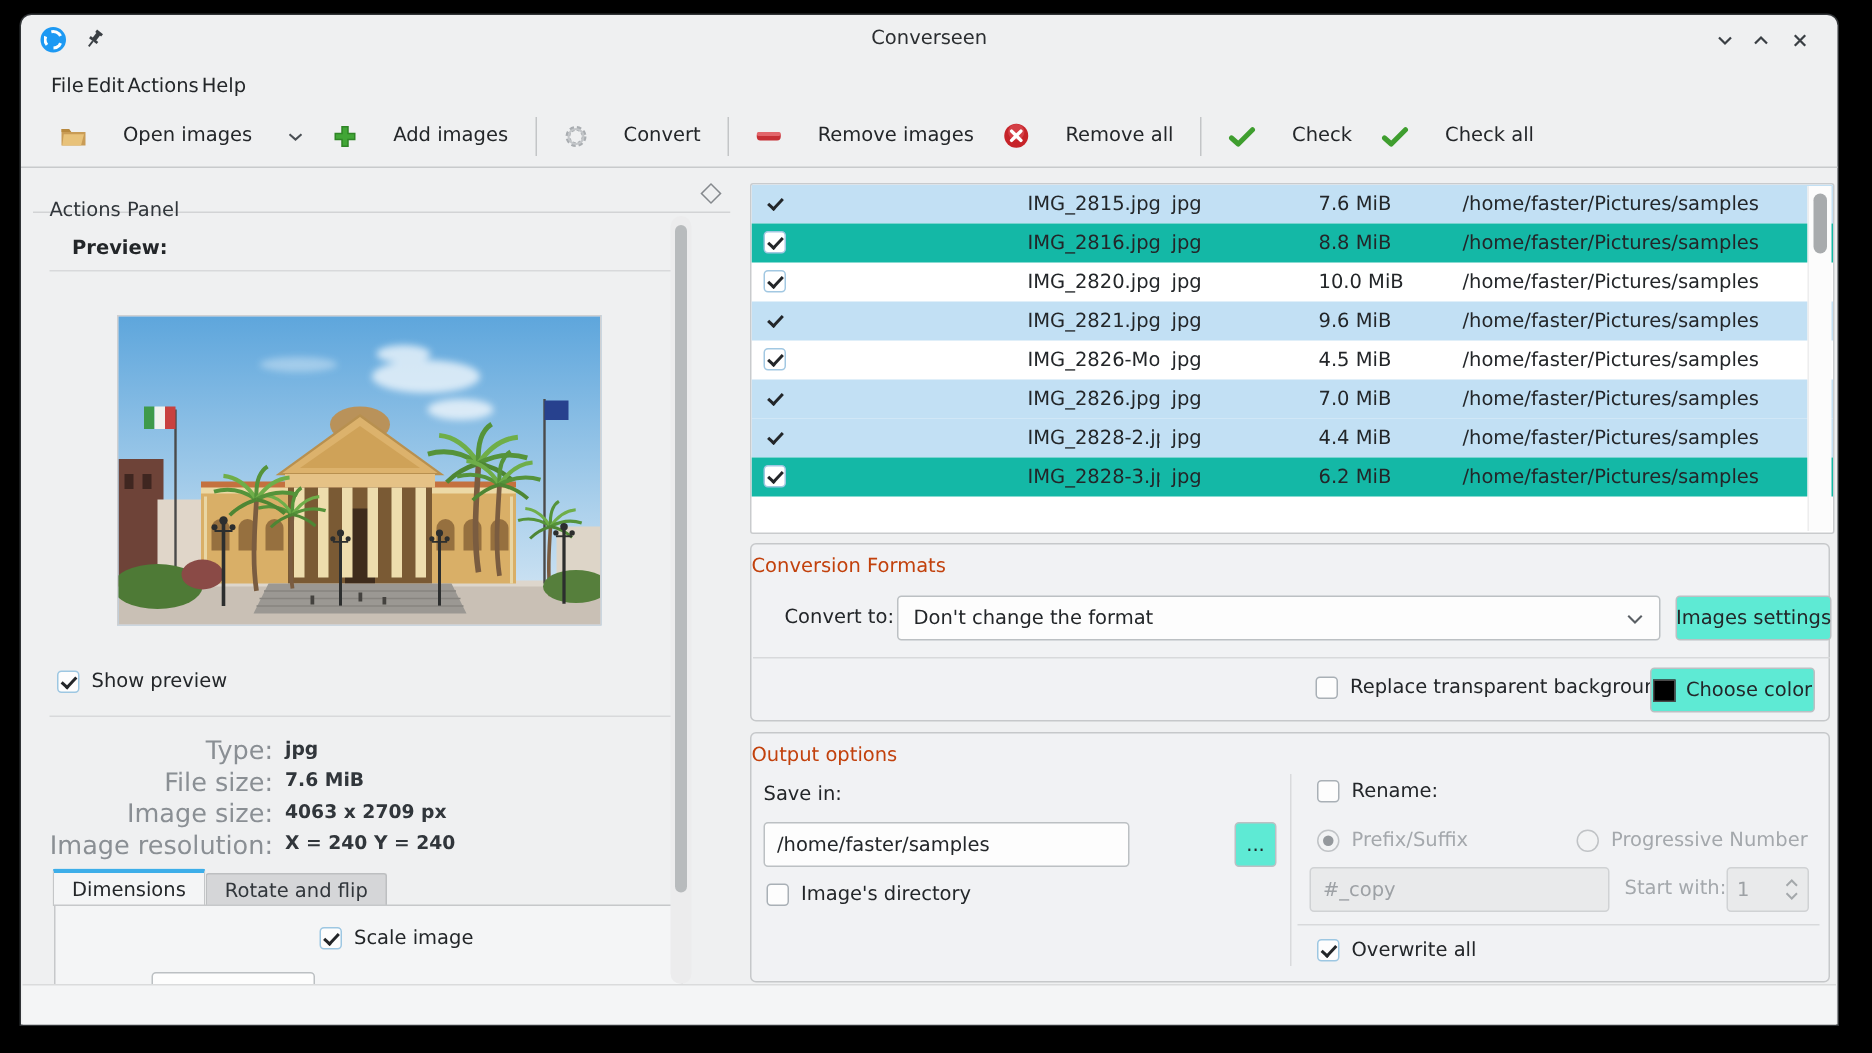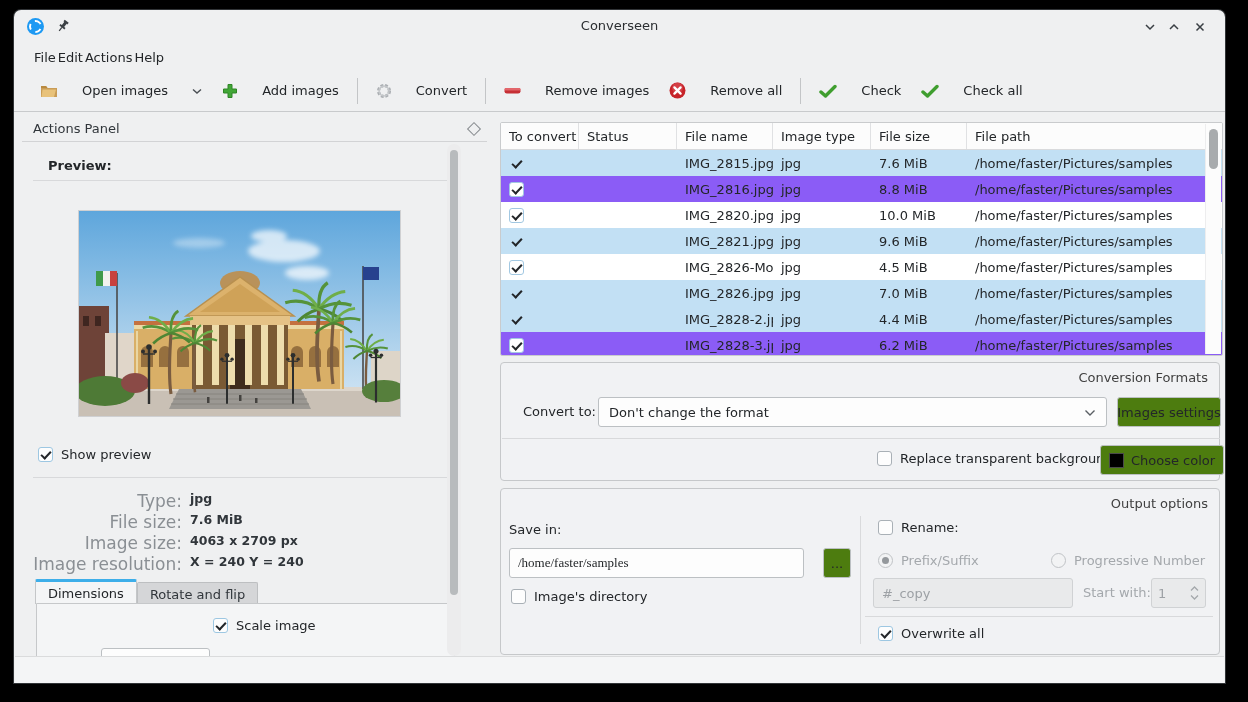--- a/index.html
+++ b/index.html
@@ -29,21 +29,21 @@
   .menu-item{padding:2px 1px}
   
   .toolbar{position:absolute;left:0;top:60px;right:0;height:42px;display:flex;align-items:center;
     padding-left:16px;border-bottom:1px solid #c8cacc;box-sizing:border-box}
   .tb-btn{display:flex;align-items:center;gap:24px;padding:6px 10px;border-radius:3px;white-space:nowrap}
   .tb-sep{width:1px;height:26px;background:#c3c5c7;margin:0 8px}
   .icon{display:inline-flex;align-items:center;justify-content:center}
   
   .actions-panel{position:absolute;left:8px;top:107px;width:465px;height:539px;overflow:hidden}
   .dock-header{position:absolute;left:0;top:0;right:0;height:24px;border-bottom:1px solid #d2d3d5}
-  .dock-title{position:absolute;left:11px;top:4px;color:#31363b}
+  .dock-title{position:absolute;left:11px;top:16px;color:#31363b}
   .float-icon{position:absolute;right:8px;top:7px;width:8px;height:8px;border:1px solid #85898d;transform:rotate(45deg)}
   .hr{position:absolute;height:1px;background:#d8d9db}
   .preview-label{position:absolute;left:26px;top:41px;font-weight:bold}
   .preview-img{position:absolute;left:56px;top:93px;width:321px;height:205px;border:1px solid #cfd0d2;background:#9ec7e8}
   .preview-img svg{display:block}
   .cbrow{position:absolute;display:flex;align-items:center;gap:8px}
   .cb{width:15px;height:15px;box-sizing:border-box;border:1px solid #a9b0b6;border-radius:3px;background:#fdfdfd;position:relative;flex:none}
   .cb.checked{border-color:#9dc7e2}
   .checkmark::after{content:"";position:absolute;left:2px;top:3px;width:8px;height:4px;
     border-left:2px solid #232629;border-bottom:2px solid #232629;transform:rotate(-47deg)}
@@ -58,35 +58,35 @@
   .partial-box{position:absolute;left:64px;top:44px;width:107px;height:20px;background:#fdfdfd;border:1px solid #bcc0c3;border-radius:3px}
   .lscroll-track{position:absolute;left:425px;top:27px;width:14px;height:512px;background:#ececed;border-radius:7px}
   .lscroll-thumb{position:absolute;left:3px;top:6px;width:8px;height:445px;background:#b8bbbd;border-radius:4px}
   
   .file-table{position:absolute;left:486px;top:112px;width:723px;height:234px;background:#fff;
     border:1px solid #c9cbcd;border-radius:2px;box-sizing:border-box;overflow:hidden}
   .thead{display:flex;height:26px;align-items:center;border-bottom:1px solid #d9dadc;background:#fcfcfc}
   .thcell{box-sizing:border-box;padding-left:8px;height:100%;display:flex;align-items:center;border-right:1px solid #e0e1e3;white-space:nowrap}
   .thcell:last-child{border-right:none}
   .trow{display:flex;height:26px;align-items:center}
-  .trow.alt{background:#8b5cf6}
+  .trow.alt{background:#14b8a6}
   .trow.selected{background:#c2e0f4}
   .tcell{box-sizing:border-box;padding-left:8px;white-space:nowrap;overflow:hidden}
   .c0{width:78px}.c1{width:98px}.c2{width:96px}.c3{width:98px}.c4{width:96px}.c5{flex:1}
   .row-cb{display:inline-block;width:15px;height:15px;box-sizing:border-box;border:1px solid #a2c8e2;border-radius:3px;background:#fff;position:relative;vertical-align:middle}
   .trow.selected .row-cb{border-color:transparent;background:transparent}
   .vscroll-track{position:absolute;right:1px;top:1px;bottom:1px;width:15px;background:#fcfcfc;border-left:1px solid #ededee}
   .vscroll-thumb{position:absolute;left:3px;top:5px;width:9px;height:40px;background:#a8abad;border-radius:5px}
   
   .group{position:absolute;background:#f1f2f4;border:1px solid #c6c8ca;border-radius:4px;box-sizing:border-box}
-  .group-title{position:absolute;left:0;right:11px;top:7px;text-align:right;color:#404040}
+  .group-title{position:absolute;left:0;right:0;top:7px;text-align:left;color:#c2410c}
   .tinput{position:absolute;box-sizing:border-box;background:#fdfdfd;border:1px solid #bcc0c3;border-radius:3px;
     padding:0 8px;font-family:"DejaVu Sans","Liberation Sans",sans-serif;font-size:13px;color:#232629;height:30px}
   .tinput:disabled{background:#e9eaeb;border-color:#d0d2d4;color:#9da1a5}
-  .btn{position:absolute;box-sizing:border-box;background:#4d7c0f;border:1px solid #bcc0c3;border-radius:3px;
+  .btn{position:absolute;box-sizing:border-box;background:#5eead4;border:1px solid #bcc0c3;border-radius:3px;
     display:flex;align-items:center;justify-content:center;gap:7px;height:30px;white-space:nowrap}
   .combo{position:absolute;box-sizing:border-box;background:#fdfdfd;border:1px solid #bcc0c3;border-radius:3px;
     height:30px;display:flex;align-items:center;padding:0 10px}
   .combo .combo-arrow{margin-left:auto}
   .radio{width:15px;height:15px;box-sizing:border-box;border:1px solid #c0c3c6;border-radius:50%;background:#f2f3f4;position:relative;flex:none}
   .radio.sel::after{content:"";position:absolute;left:3px;top:3px;width:7px;height:7px;border-radius:50%;background:#94989c}
   .dis-label{color:#a4a8ac}
   .vsep{position:absolute;width:1px;background:#d9dadc}
   .swatch{width:13px;height:13px;background:#000;border:1px solid #4a4a4a}
   .spin{position:absolute;box-sizing:border-box;height:30px;background:#e9eaeb;border:1px solid #d0d2d4;border-radius:3px;
@@ -366,28 +366,20 @@
       </div>
       <div class="partial-box"></div>
     </div>
 
     <div class="lscroll-track">
       <div class="lscroll-thumb"></div>
     </div>
   </div>
 
   <div class="file-table">
-    <div class="thead">
-      <div class="thcell c0">To convert</div>
-      <div class="thcell c1">Status</div>
-      <div class="thcell c2">File name</div>
-      <div class="thcell c3">Image type</div>
-      <div class="thcell c4">File size</div>
-      <div class="thcell c5">File path</div>
-    </div>
     <div id="table-body">
         <div class="trow selected">
       <div class="tcell c0"><span class="row-cb checkmark"></span></div>
       <div class="tcell c1"></div>
       <div class="tcell c2">IMG_2815.jpg</div>
       <div class="tcell c3">jpg</div>
       <div class="tcell c4">7.6 MiB</div>
       <div class="tcell c5">/home/faster/Pictures/samples</div>
     </div>
         <div class="trow alt">
@@ -464,31 +456,31 @@
       </span>
     </div>
     <div class="btn" style="left:616px;top:34px;width:104px">
       <span>Images settings</span>
     </div>
     <div class="hr" style="left:1px;top:75px;width:718px"></div>
     <div class="cbrow" style="left:376px;top:88px">
       <span class="cb"></span>
       <span>Replace transparent background</span>
     </div>
-    <div class="btn" style="left:599px;top:82px;width:124px">
+    <div class="btn" style="left:599px;top:82px;width:110px">
       <span class="swatch"></span>
       <span>Choose color</span>
     </div>
   </div>
 
   <div class="group" style="left:486px;top:478px;width:720px;height:167px">
     <div class="group-title">Output options</div>
 
     <span class="abs" style="left:8px;top:33px">Save in:</span>
-    <input class="tinput" style="left: 8px; top: 59px; width: 295px; font-family: Liberation Serif, serif;" value="/home/faster/samples">
+    <input class="tinput" style="left: 8px; top: 59px; width: 244px;" value="/home/faster/samples">
     <div class="btn" style="left:322px;top:59px;width:28px">
       <span>...</span>
     </div>
     <div class="cbrow" style="left:10px;top:100px">
       <span class="cb"></span>
       <span>Image's directory</span>
     </div>
 
     <div class="vsep" style="left:359px;top:27px;height:128px"></div>
 

